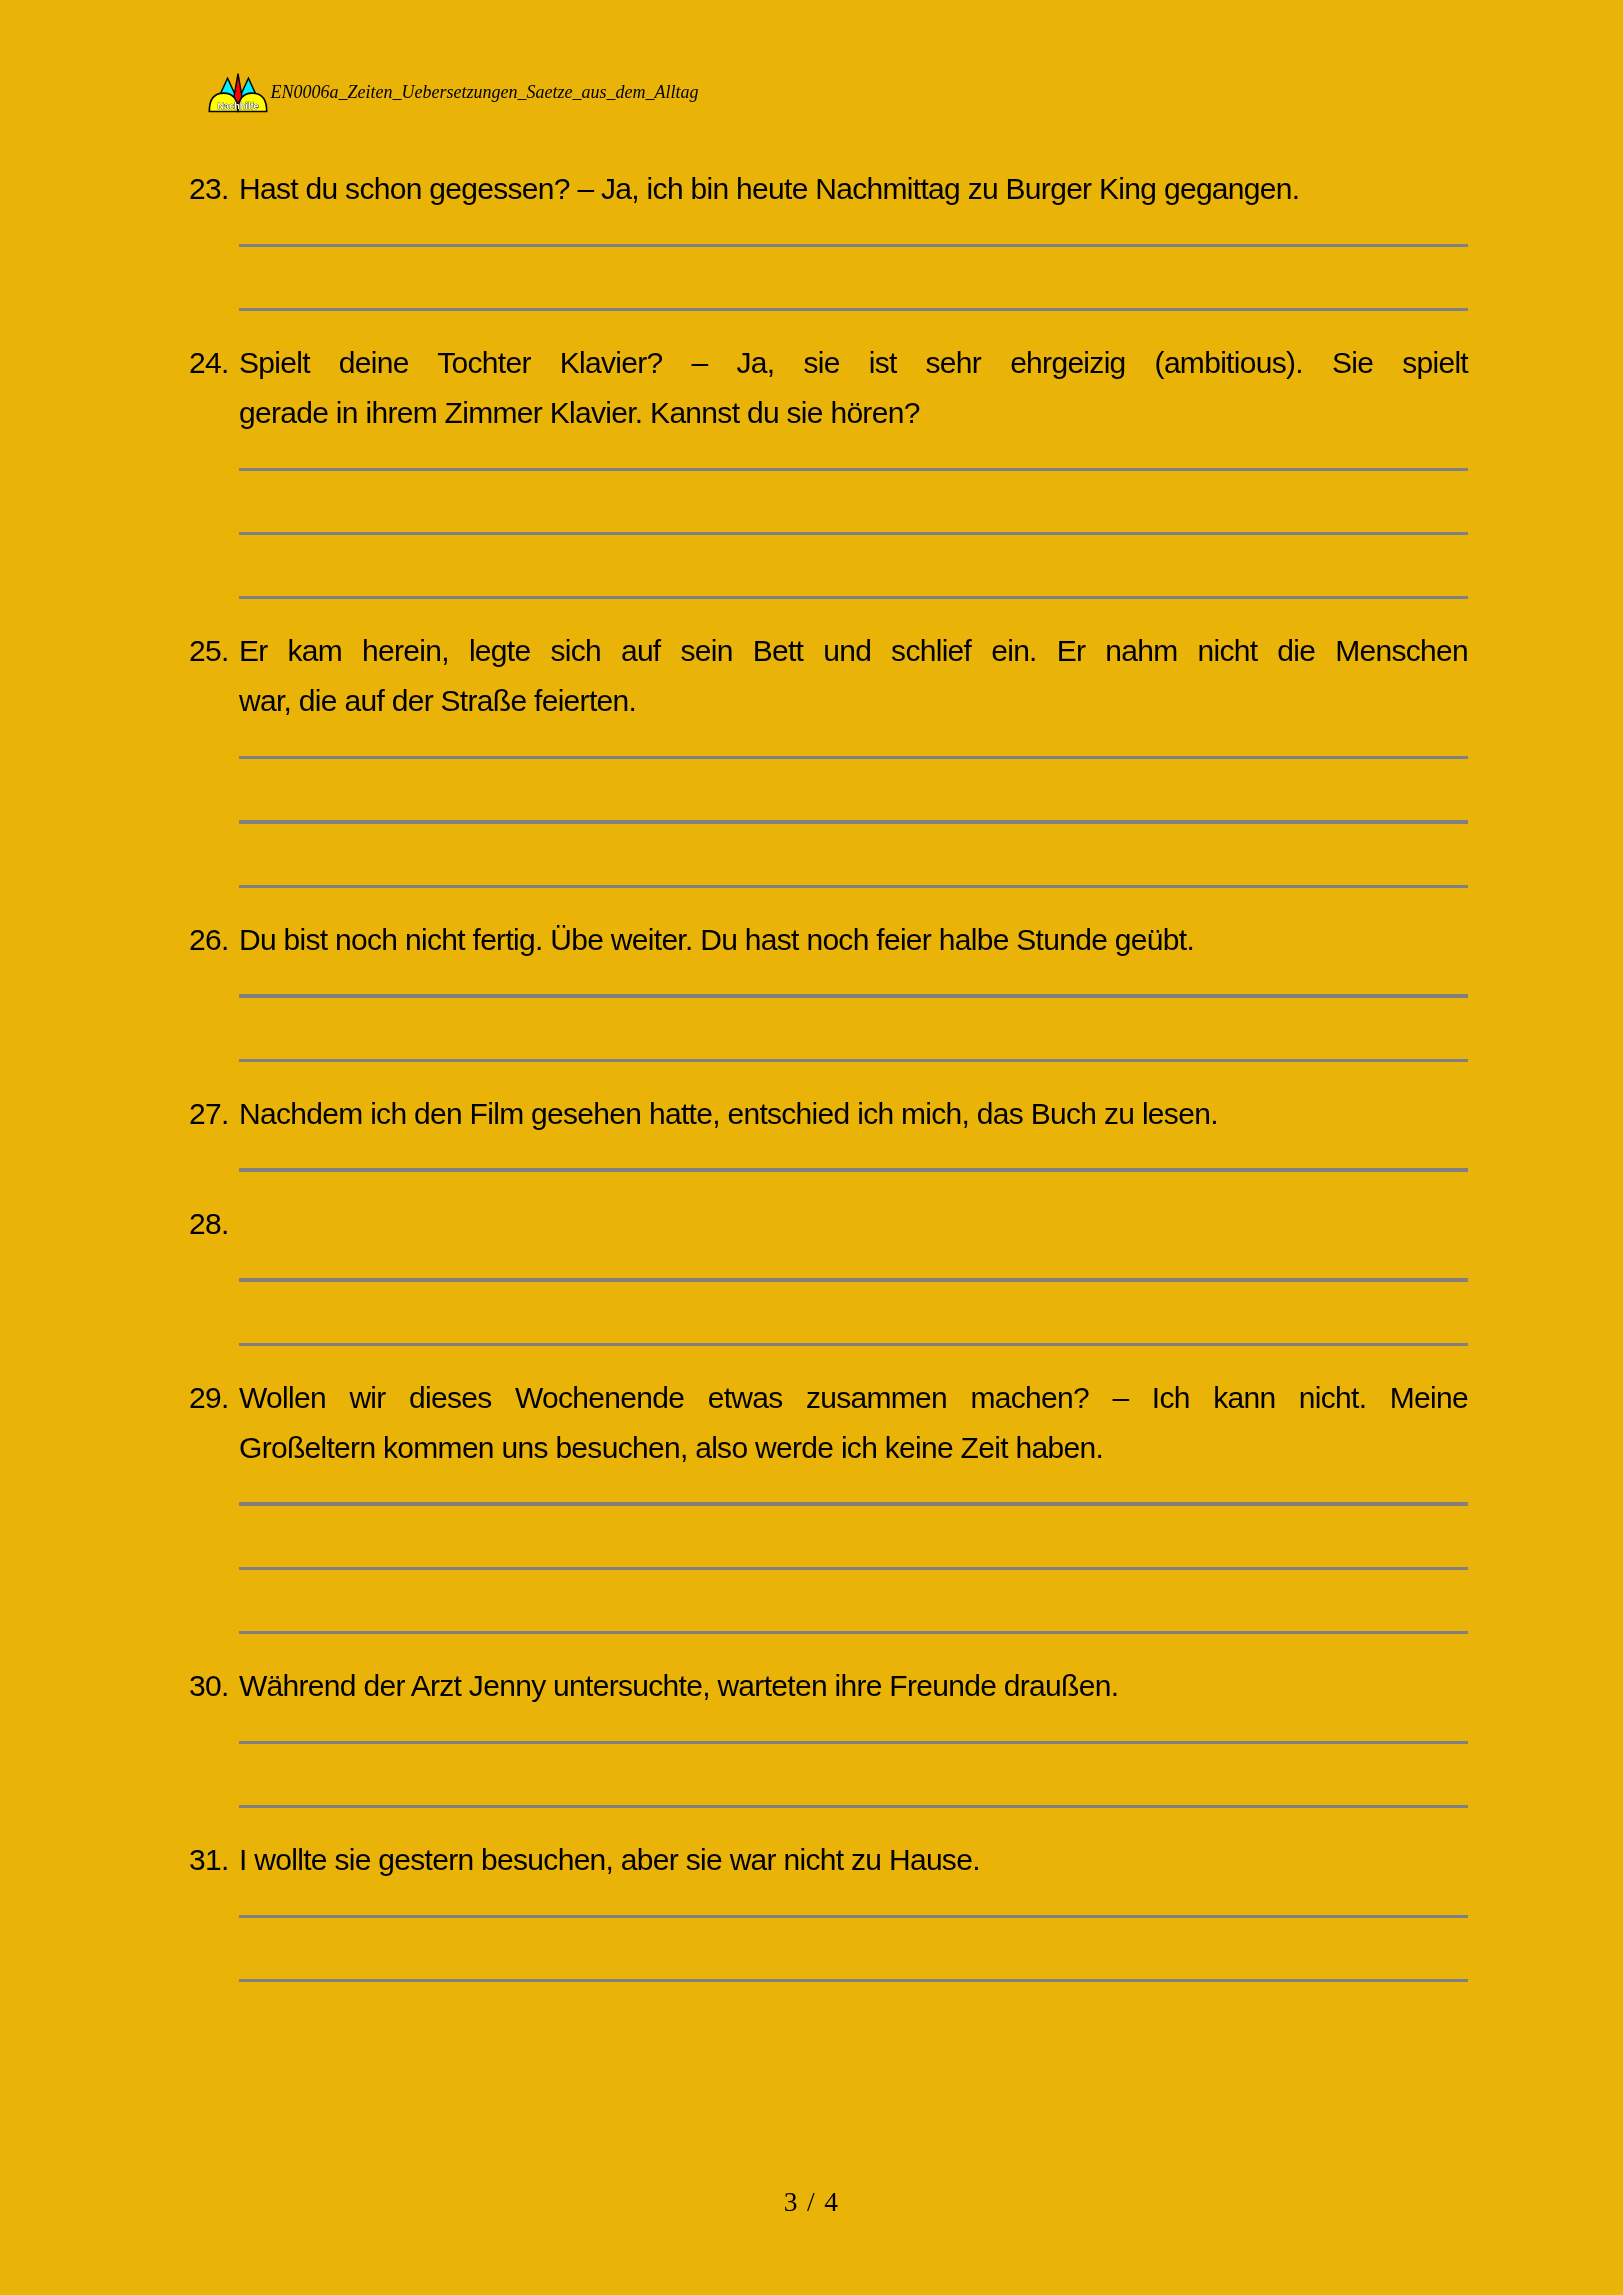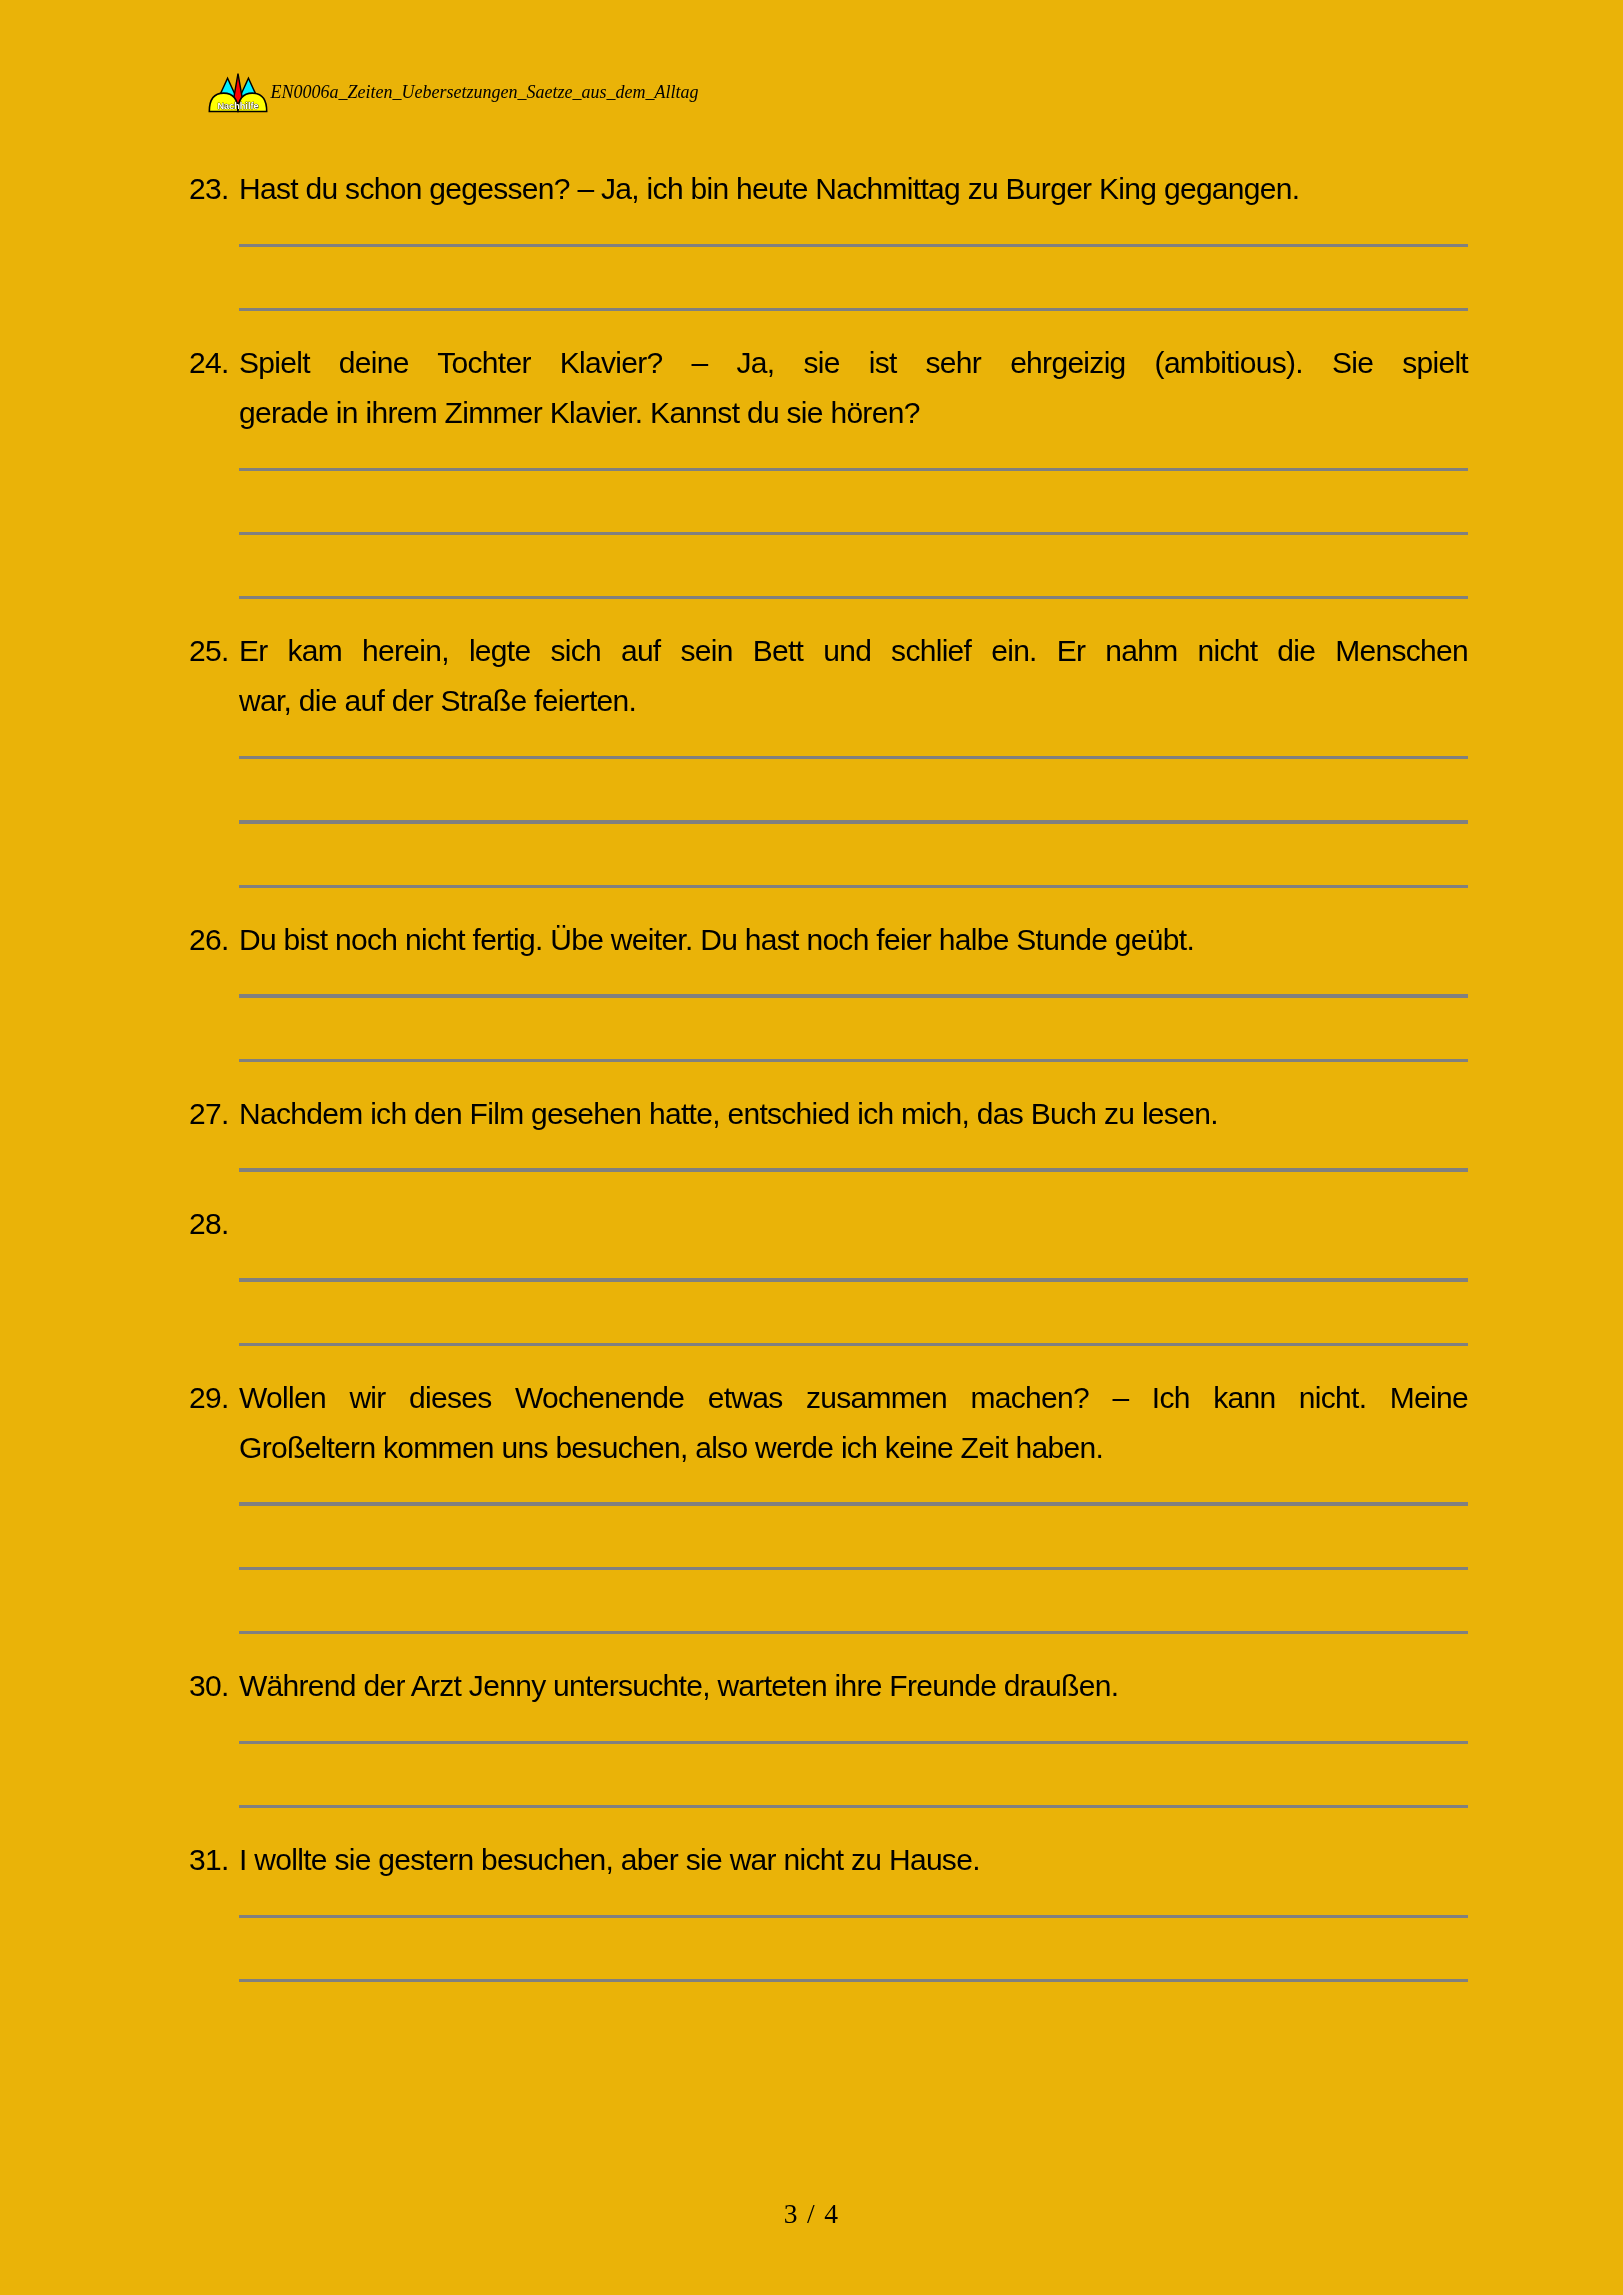--- a/index.html
+++ b/index.html
@@ -46,21 +46,21 @@
     letter-spacing: -0.7px;
     white-space: normal;
   }
   .tline.just { text-align: justify; text-align-last: justify; }
   .answers { margin-left: 50px; width: 1229px; }
   .ans { height: 3.3px; width: 1229px; margin-top: 61px; }
   .ans.first { margin-top: 29.5px; }
   footer {
     position: absolute;
     left: 0;
-    bottom: 65px;
+    bottom: 77px;
     width: 1623px;
     text-align: center;
   }
   .page-num {
     font-family: "Liberation Serif", serif;
     font-size: 27.5px;
     letter-spacing: 1.3px;
   }
 </style>
 </head>

